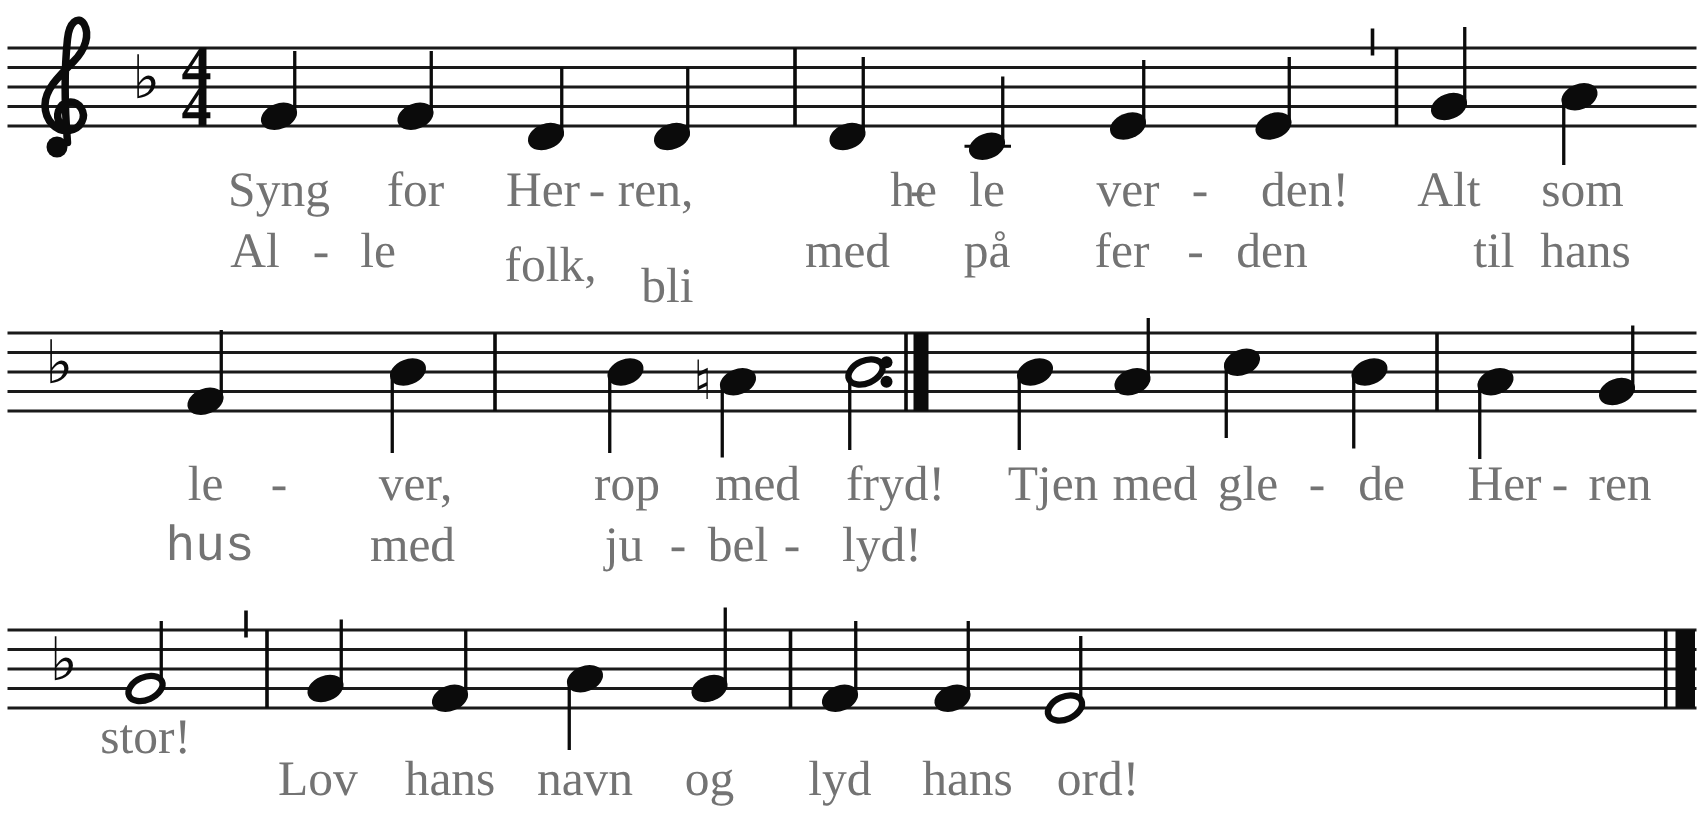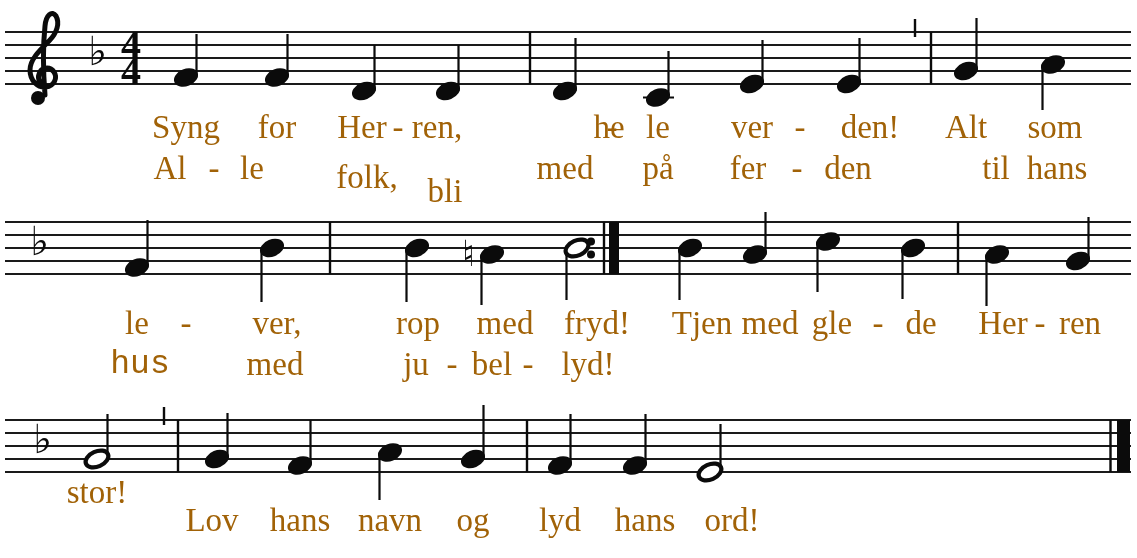--- a/index.html
+++ b/index.html
@@ -10,21 +10,21 @@
     overflow:hidden;
     font-family:"Liberation Serif", serif;
   }
   #score-svg{position:absolute;left:0;top:0;}
   .lyric{
     position:absolute;
     transform:translateX(-50%);
     white-space:nowrap;
     font-family:"Liberation Serif", serif;
     font-size:33px;
-    color:#a16207;
+    color:#737373;
     line-height:1;
   }
 </style>
 </head>
 <body>
 
 <div class="score-page">
   <svg id="score-svg" width="1137" height="558" viewBox="0 0 1137 558" xmlns="http://www.w3.org/2000/svg">
       <rect x="5" y="31" width="1126" height="2" fill="#1a1a1a"></rect>
       <rect x="5" y="44" width="1126" height="2" fill="#1a1a1a"></rect>

